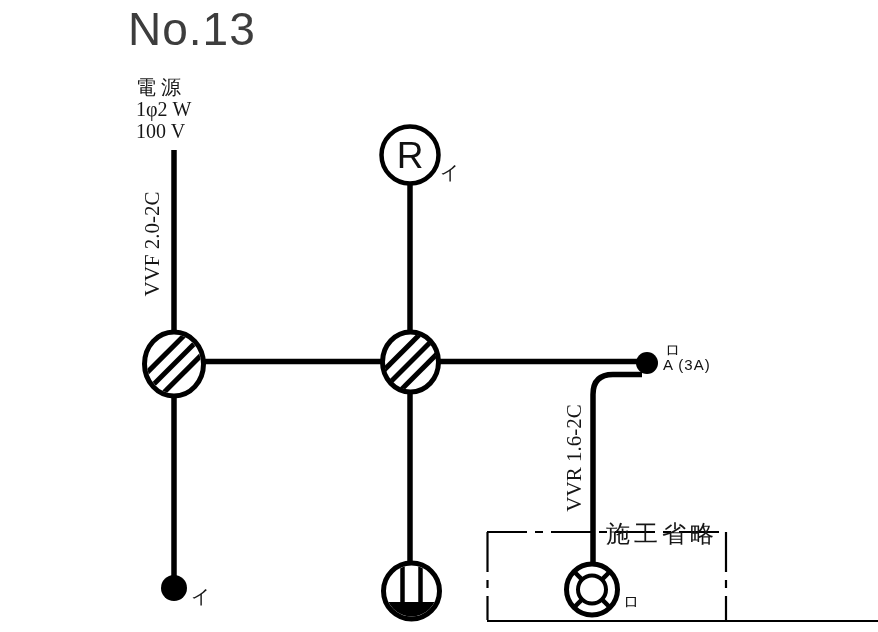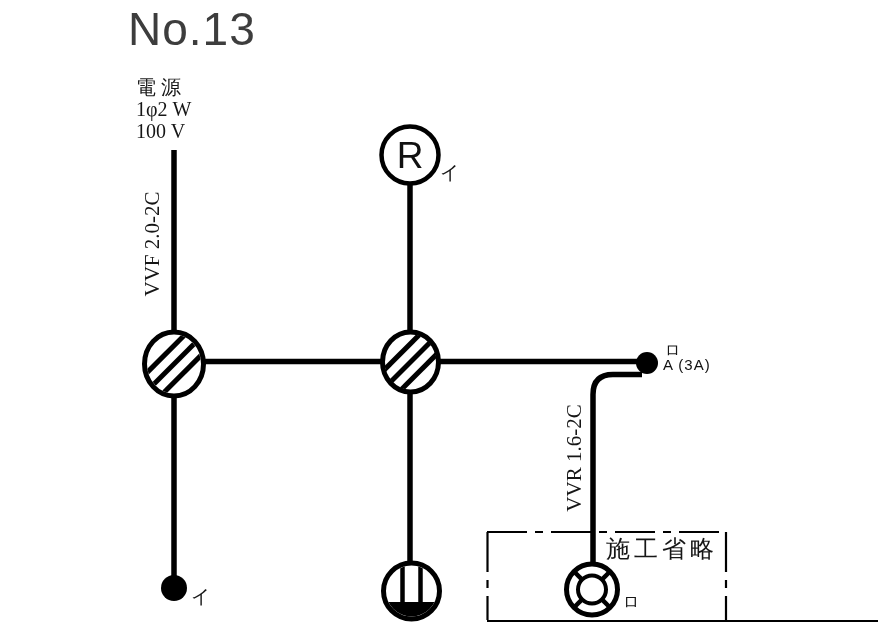--- a/index.html
+++ b/index.html
@@ -38,21 +38,21 @@
   .kat { font-size: 19px; }
   .i-r      { left: 440px; top: 160px; }
   .i-switch { left: 191px; top: 584px; }
   .ro-autoswitch { left: 665px; top: 341px; font-size: 15px; }
   .a3a {
     left: 663px; top: 356px;
     font-family: "Liberation Sans", "DejaVu Sans", sans-serif;
     font-size: 15px; letter-spacing: 1px; color: #111111;
   }
   .ro-lamp { left: 623px; top: 592px; font-size: 16px; }
-  .omission { left: 606px; top: 533px; font-size: 24px; letter-spacing: 4px; }
+  .omission { left: 606px; top: 518px; font-size: 24px; letter-spacing: 4px; }
 </style>
 </head>
 <body>
 
 <div id="canvas">
 
   <svg id="diagram-svg" width="878" height="632" viewBox="0 0 878 632">
     <defs>
       <clipPath id="clip-box-a">
           <ellipse cx="174" cy="364" rx="27" ry="29.5"></ellipse>

